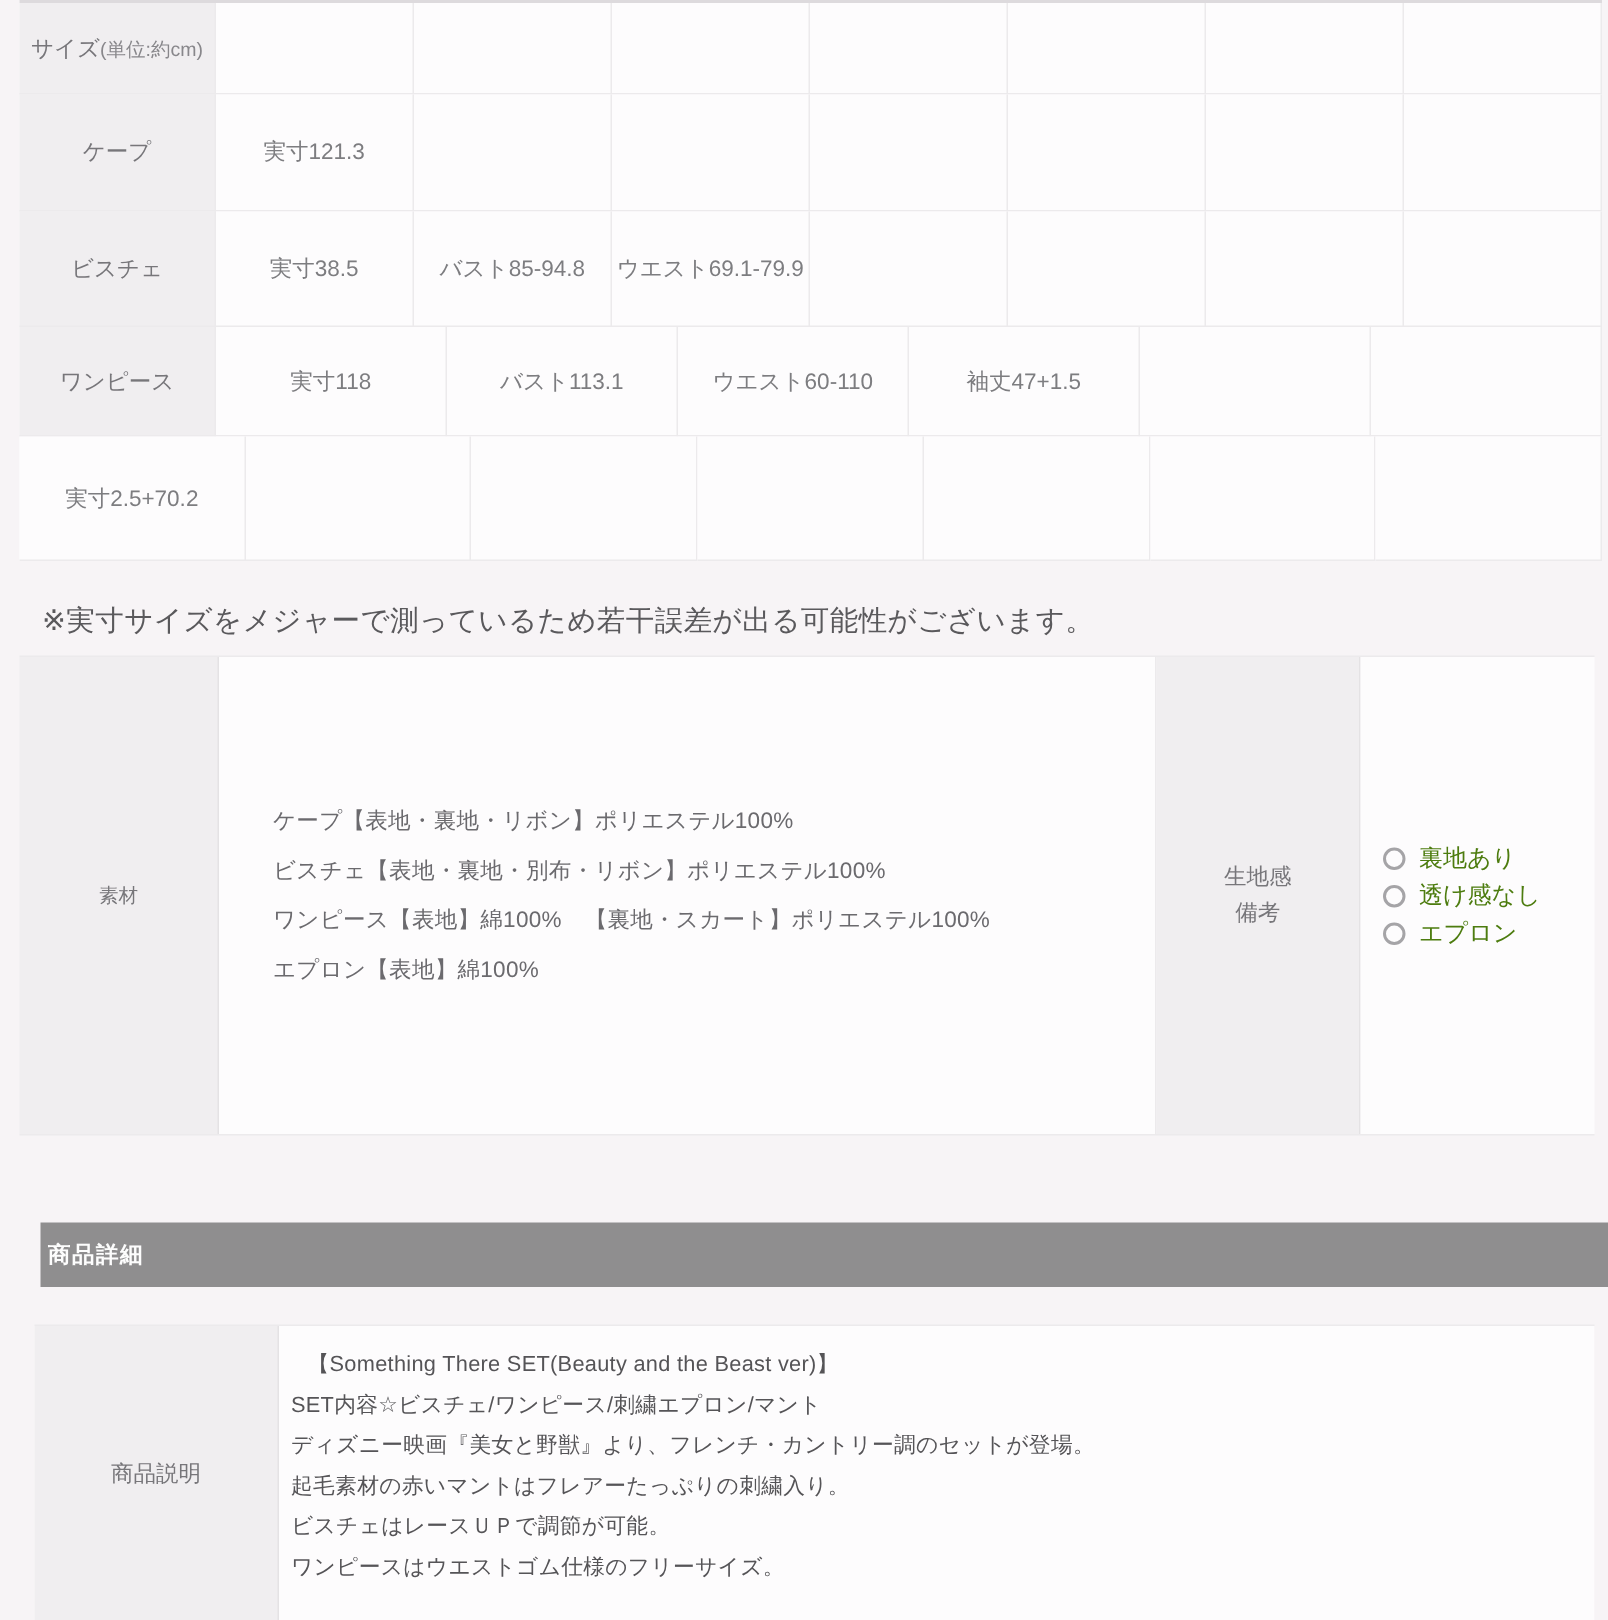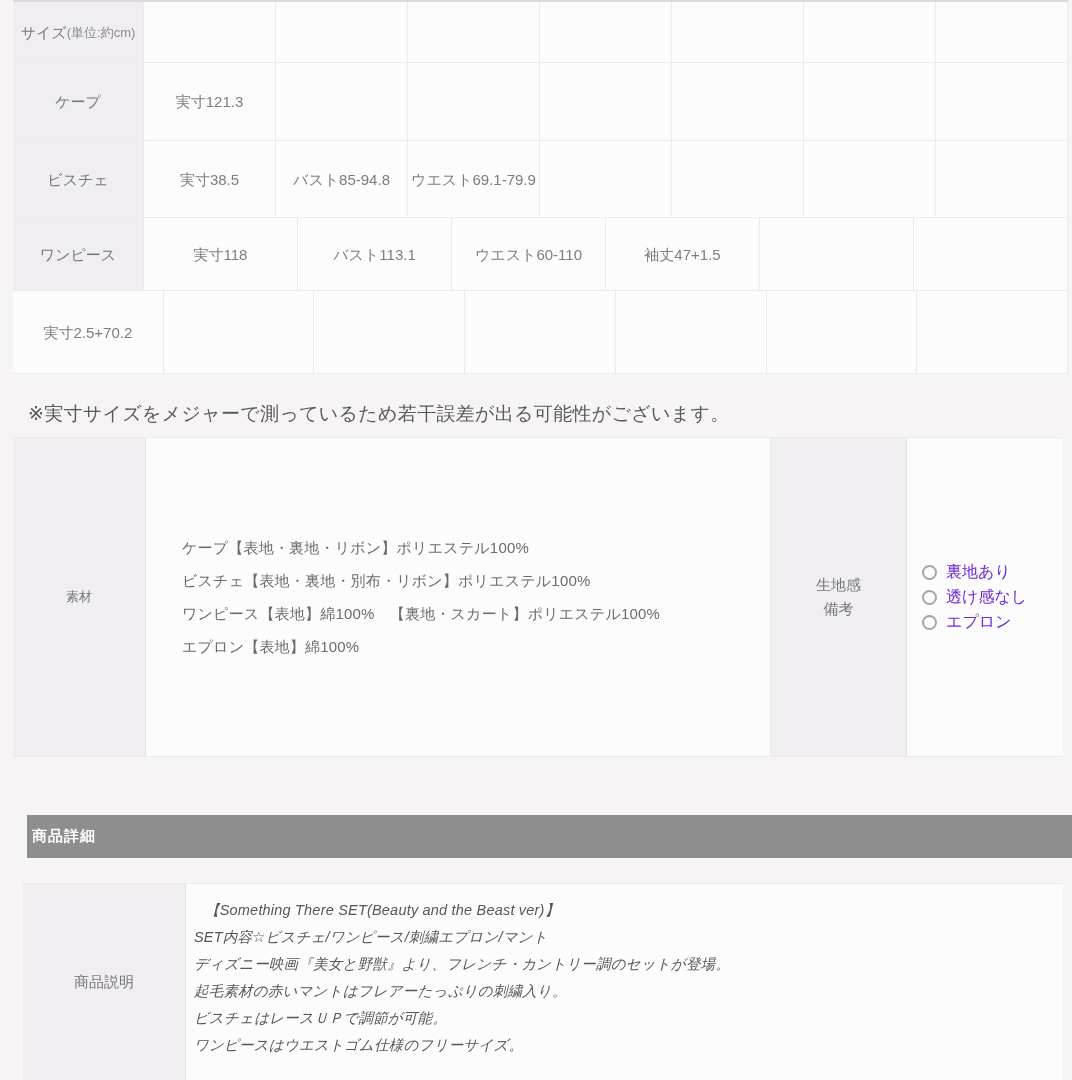--- a/index.html
+++ b/index.html
@@ -61,21 +61,21 @@
     display:flex;flex-direction:column;align-items:center;justify-content:center;
     color:#77767a;font-size:15px;line-height:24px;
   }
   .fabric-list{
     flex:1 1 auto;background:#fdfcfd;
     display:flex;flex-direction:column;justify-content:center;
     padding-left:15px;box-sizing:border-box;
   }
   .fabric-item{
     display:flex;align-items:center;gap:9px;
-    color:#6d28d9;font-size:16px;margin:2px 0;
+    color:#4d7c0f;font-size:16px;margin:2px 0;
   }
   .circle-icon{
     width:15px;height:15px;border:2px solid #a5a4a7;border-radius:50%;
     box-sizing:border-box;flex:0 0 15px;
   }
 
   
   .detail-bar{
     position:absolute;left:27px;top:815px;width:1045px;height:43px;
     background:#8f8e8f;
@@ -91,21 +91,21 @@
     overflow:hidden;
   }
   .desc-label{
     flex:0 0 162px;background:#f0eef0;border-right:1px solid #e4e2e4;
     display:flex;align-items:center;justify-content:center;
     color:#77767a;font-size:15px;text-align:center;
   }
   .desc-content{
     flex:1 1 auto;background:#fdfcfd;
     padding:13px 14px 12px 8px;box-sizing:border-box;
-    color:#555457;font-size:14.5px;line-height:27px;letter-spacing:.2px;font-style:italic;
+    color:#555457;font-size:14.5px;line-height:27px;letter-spacing:.2px;
   }
   .desc-line.indent{padding-left:11px;}
 </style>
 </head>
 <body>
 
 <div class="page">
 
   <div class="size-table">
 

